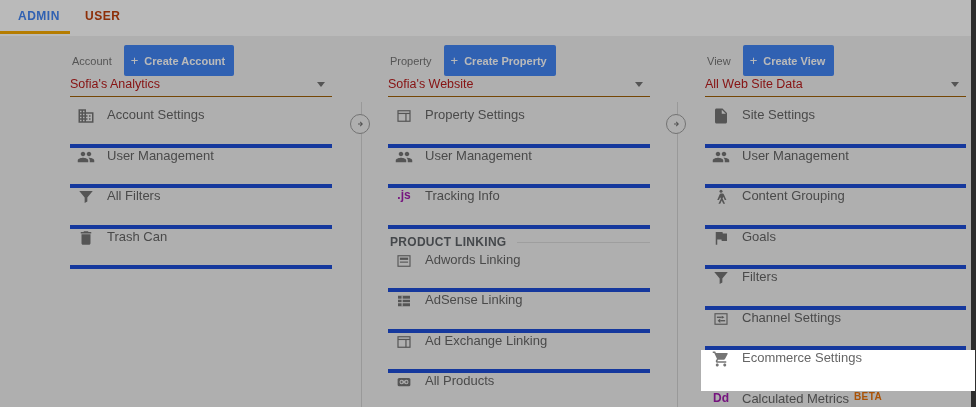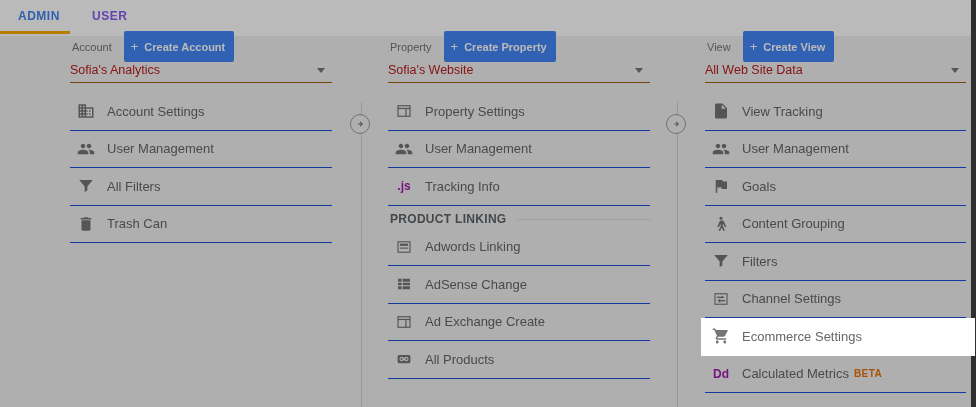--- a/index.html
+++ b/index.html
@@ -4,54 +4,54 @@
 <style>
   html,body { margin:0; padding:0; background:#e9e9e9; }
   .page { position:relative; width:976px; height:407px; background:#f0f0f0;
           font-family:"Liberation Sans", sans-serif; overflow:hidden; }
 
   
   .tabbar { position:absolute; top:0; left:0; right:0; height:36px; background:#ffffff; }
   .tab { position:absolute; top:0; height:32px; display:flex; align-items:center;
          font-size:12px; font-weight:bold; letter-spacing:.5px; cursor:pointer; }
   .tab-admin { left:18px; color:#4285f4; }
-  .tab-user  { left:92px; color:#8b5cf6; }
+  .tab-user  { left:85px; color:#c2410c; }
   .tab-underline { position:absolute; left:0; top:31px; width:70px; height:3px; background:#f9ab00; }
 
   
   .vline { position:absolute; top:102px; bottom:0; width:1px; background:#d2d2d2; }
   .v1 { left:361px; } .v2 { left:677px; }
   .circle-btn { position:absolute; top:114px; width:20px; height:20px; box-sizing:border-box;
                 border:1px solid #9e9e9e; border-radius:50%; background:#f0f0f0; z-index:2;
                 display:flex; align-items:center; justify-content:center; cursor:pointer; }
   .c1 { left:350px; } .c2 { left:666px; }
   .circle-btn svg { display:block; }
 
   
-  .col { position:absolute; top:36px; }
+  .col { position:absolute; top:50px; }
   .col1 { left:70px;  width:262px; }
   .col2 { left:388px; width:262px; }
   .col3 { left:705px; width:261px; }
 
   .col-head { display:flex; align-items:center; height:21px; padding-left:2px; }
   .col-label { font-size:11px; color:#757575; margin-right:12px; }
   .create-btn { display:flex; align-items:center; height:31px; padding:0 9px 0 7px;
                 background:#4285f4; color:#ffffff; border:none; border-radius:2px;
                 font-size:11px; font-weight:bold; font-family:inherit; cursor:pointer; }
   .plus-icon { font-size:13px; font-weight:normal; margin-right:6px; line-height:1; }
   .plus-icon::before { content:"+"; }
 
   .selector { position:relative; display:flex; align-items:center; height:24px; margin-top:1px;
               border-bottom:1px solid #a16207; font-size:12.5px; color:#b91c1c; cursor:pointer; }
   .caret { position:absolute; right:7px; top:10px; width:0; height:0;
            border-left:4.5px solid transparent; border-right:4.5px solid transparent;
            border-top:5px solid #757575; }
 
   .list { margin-top:10px; }
-  .row { display:flex; align-items:center; height:36.5px; border-bottom:1px solid #1d4ed8;
+  .row { display:flex; align-items:flex-start; height:36.5px; border-bottom:4px solid #1d4ed8;
          padding-left:7px; color:#666666; font-size:13px; cursor:pointer; box-sizing:content-box; }
   .row .icon { width:18px; height:18px; margin-right:12px; flex:none; color:#757575;
                display:flex; align-items:center; justify-content:center; }
   .row .icon svg { display:block; }
   .txt-icon { font-weight:bold; font-size:12px; color:#a21caf; width:18px; text-align:center;
               margin-right:12px; flex:none; }
   .section-head { display:flex; align-items:center; height:19px; padding:4px 0 0 2px;
                   font-size:12px; font-weight:bold; color:#5f6368; letter-spacing:.3px; }
   .section-head .rule { flex:1; height:1px; background:#d9d9d9; margin-left:10px; }
   .badge { margin-left:5px; font-size:10px; font-weight:bold; color:#e8710a; letter-spacing:.4px; }
@@ -197,33 +197,33 @@
         <span class="icon">
             <svg width="18" height="18" viewBox="0 0 24 24">
               <rect x="4" y="5" width="16" height="14" fill="currentColor"></rect>
               <g stroke="#f0f0f0" stroke-width="1.4">
                 <line x1="9.5" y1="5" x2="9.5" y2="19"></line>
                 <line x1="4" y1="9.6" x2="20" y2="9.6"></line>
                 <line x1="4" y1="14.3" x2="20" y2="14.3"></line>
               </g>
             </svg>
           </span>
-        <span>AdSense Change</span>
+        <span>AdSense Linking</span>
       </div>
       <div class="row">
         <span class="icon">
             <svg width="18" height="18" viewBox="0 0 24 24">
               <g fill="none" stroke="currentColor" stroke-width="1.6">
                 <rect x="4" y="5" width="16" height="14"></rect>
                 <line x1="4" y1="8.6" x2="20" y2="8.6"></line>
                 <line x1="14.6" y1="8.6" x2="14.6" y2="19"></line>
               </g>
             </svg>
           </span>
-        <span>Ad Exchange Create</span>
+        <span>Ad Exchange Linking</span>
       </div>
       <div class="row">
         <span class="icon">
             <svg width="18" height="18" viewBox="0 0 24 24">
               <rect x="3.5" y="6.5" width="17" height="11" rx="2" fill="currentColor"></rect>
               <g fill="none" stroke="#f0f0f0" stroke-width="1.4">
                 <circle cx="9" cy="12" r="2.3"></circle>
                 <circle cx="15" cy="12" r="2.3"></circle>
                 <line x1="9" y1="12" x2="15" y2="12"></line>
               </g>
@@ -246,46 +246,46 @@
       <span>All Web Site Data</span>
       <span class="caret"></span>
     </div>
     <div class="list">
       <div class="row">
         <span class="icon">
             <svg width="18" height="18" viewBox="0 0 24 24" fill="currentColor">
               <path d="M6 2c-1.1 0-1.99.9-1.99 2L4 20c0 1.1.89 2 1.99 2H18c1.1 0 2-.9 2-2V8l-6-6H6zm7 7V3.5L18.5 9H13z"></path>
             </svg>
           </span>
-        <span>View Tracking</span>
+        <span>Site Settings</span>
       </div>
       <div class="row">
         <span class="icon">
             <svg width="18" height="18" viewBox="0 0 24 24" fill="currentColor">
               <path d="M16 11c1.66 0 2.99-1.34 2.99-3S17.66 5 16 5c-1.66 0-3 1.34-3 3s1.34 3 3 3zm-8 0c1.66 0 2.99-1.34 2.99-3S9.66 5 8 5C6.34 5 5 6.34 5 8s1.34 3 3 3zm0 2c-2.33 0-7 1.17-7 3.5V19h14v-2.5c0-2.33-4.67-3.5-7-3.5zm8 0c-.29 0-.62.02-.97.05 1.16.84 1.97 1.97 1.97 3.45V19h6v-2.5c0-2.33-4.67-3.5-7-3.5z"></path>
             </svg>
           </span>
         <span>User Management</span>
-      </div>
-      <div class="row">
-        <span class="icon">
-            <svg width="18" height="18" viewBox="0 0 24 24" fill="currentColor">
-              <path d="M14.4 6L14 4H5v17h2v-7h5.6l.4 2h7V6h-5.6z"></path>
-            </svg>
-          </span>
-        <span>Goals</span>
       </div>
       <div class="row">
         <span class="icon">
             <svg width="18" height="18" viewBox="0 0 24 24" fill="currentColor">
               <circle cx="12" cy="4.4" r="2"></circle>
               <path d="M12 7.2c-.9 0-1.6.5-1.9 1.3L7 16h2.3l1.7-3.8.9 2.2L8.6 21h2.4l2-4.4 2 4.4h2.4l-3.3-7.1.9-2.3L17 16h2.2l-3.3-7.5c-.3-.8-1-1.3-1.9-1.3h-2z"></path>
             </svg>
           </span>
         <span>Content Grouping</span>
+      </div>
+      <div class="row">
+        <span class="icon">
+            <svg width="18" height="18" viewBox="0 0 24 24" fill="currentColor">
+              <path d="M14.4 6L14 4H5v17h2v-7h5.6l.4 2h7V6h-5.6z"></path>
+            </svg>
+          </span>
+        <span>Goals</span>
       </div>
       <div class="row">
         <span class="icon">
             <svg width="18" height="18" viewBox="0 0 24 24" fill="currentColor">
               <path d="M3 4h18l-7.2 8.6v5.3l-3.6 2V12.6L3 4z"></path>
             </svg>
           </span>
         <span>Filters</span>
       </div>
       <div class="row">

